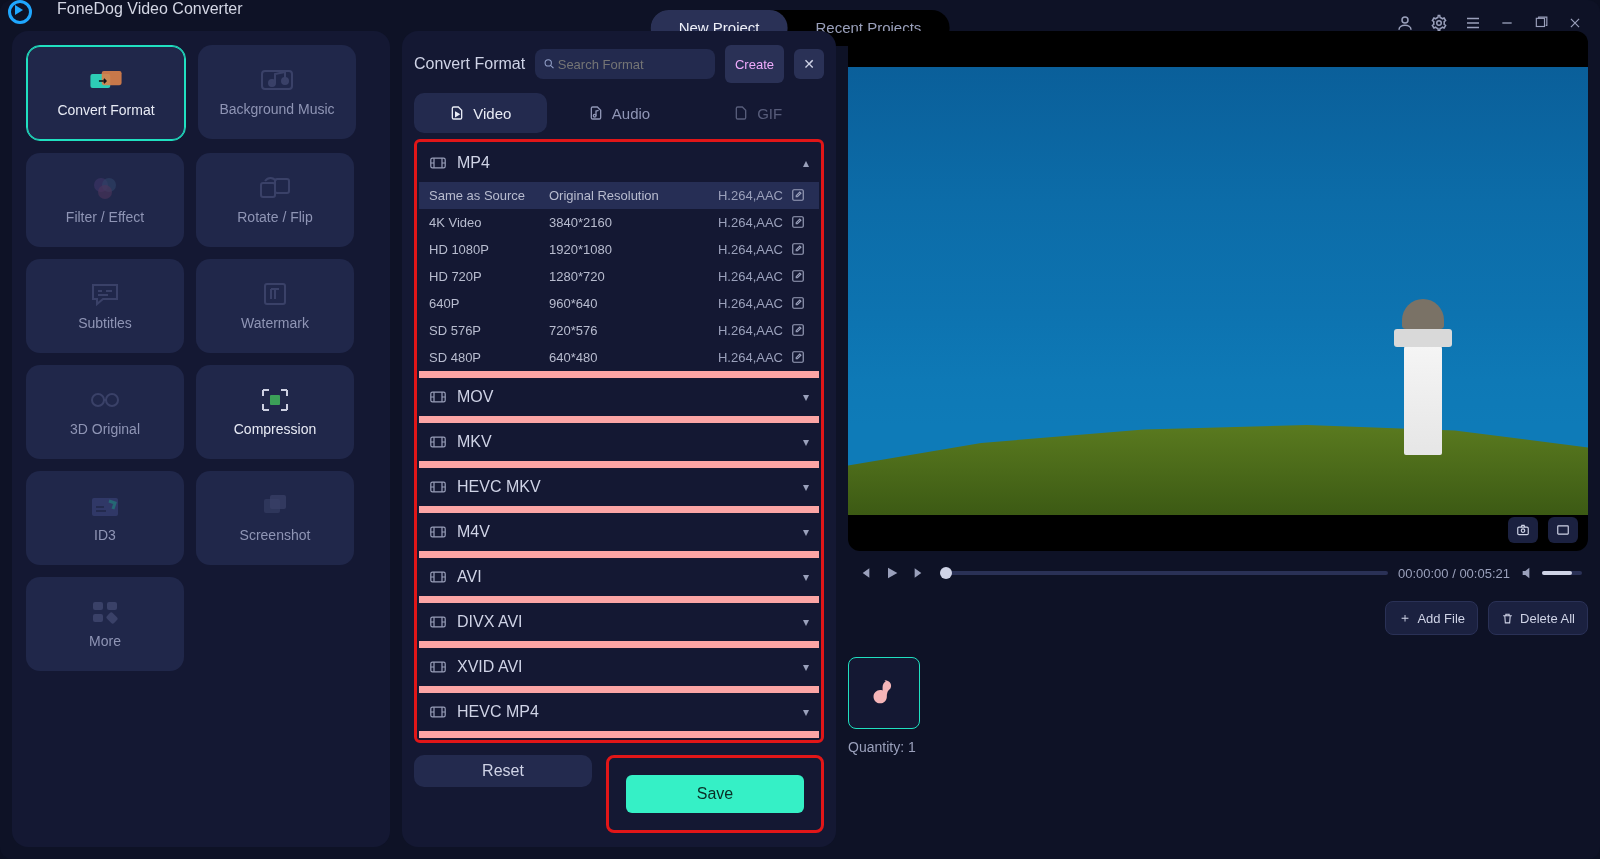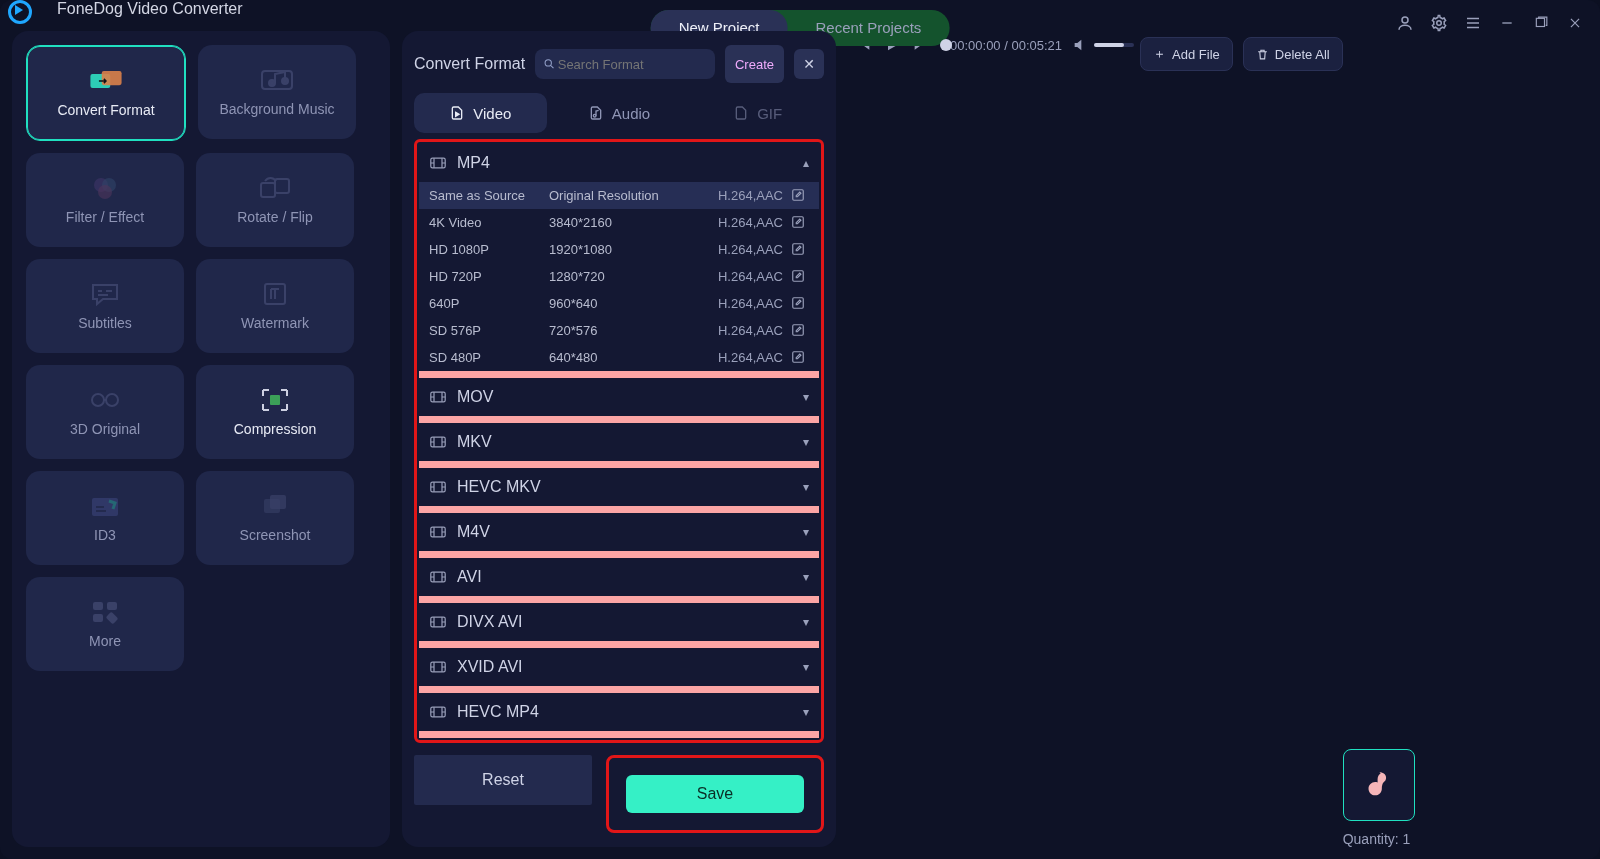--- a/index.html
+++ b/index.html
@@ -1,21 +1,21 @@
 <!DOCTYPE html>
 <html><head>
 <meta charset="utf-8">
 <style>
   html,body{margin:0;padding:0;width:1600px;height:859px;background:#0c1022;font-family:-apple-system,BlinkMacSystemFont,"Segoe UI",Arial,sans-serif;color:#b8bccf;overflow:hidden}
   .app{width:1600px;height:859px;background:#0e1226;border-radius:12px;position:relative;display:flex;flex-direction:column}
   .titlebar{height:54px;display:flex;padding:0 8px;gap:25px}
   .titlebar .logo{width:18px;height:18px;border-radius:50%;border:3px solid #1fa7ff;position:relative}
   .titlebar .logo::after{content:"";position:absolute;left:4px;top:2px;border-left:8px solid #1fa7ff;border-top:5px solid transparent;border-bottom:5px solid transparent}
   .titlebar .title{color:#d3d6e4;font-size:16px}
-  .centerTabs{position:absolute;left:50%;top:10px;transform:translateX(-50%);display:flex;align-items:center;background:#14532d;border-radius:22px;height:36px}
+  .centerTabs{position:absolute;left:50%;top:10px;transform:translateX(-50%);display:flex;align-items:center;background:#000000;border-radius:22px;height:36px}
   .centerTabs .tab{padding:0 28px;height:36px;line-height:36px;color:#9aa0bb;font-size:15px;border-radius:22px;cursor:pointer}
   .centerTabs .tab.active{background:#2a3156;color:#eef0f8}
   .winctrls{position:absolute;right:14px;top:12px;display:flex;gap:12px;align-items:center;color:#9aa0bb}
   .winctrls .ic{width:22px;height:22px;display:flex;align-items:center;justify-content:center;cursor:pointer}
   .body{flex:1;display:flex;gap:12px;padding:0 12px 12px 12px}
   .sidebar{width:350px;background:#141833;border-radius:16px;padding:14px;display:flex;flex-wrap:wrap;gap:12px;align-content:flex-start}
   .tool{width:158px;height:94px;background:#20274a;border-radius:14px;display:flex;flex-direction:column;align-items:center;justify-content:center;gap:8px;cursor:pointer;color:#8f95b5;font-size:14px}
   .tool.active{border:1px solid #20e0c0;box-shadow:0 0 0 1px #20e0c0 inset;color:#e8ebf5}
   .tool.bright{color:#e8ebf5}
   .tool .ticon{width:34px;height:26px;display:flex;align-items:center;justify-content:center;opacity:.9}
@@ -39,25 +39,25 @@
   .grpHead .arrow{margin-left:auto;font-size:12px;color:#9aa0bb}
   .grpHead .gi{width:18px;height:18px;display:flex;align-items:center;justify-content:center;color:#9aa0bb}
   .rows{}
   .row{display:flex;align-items:flex-start;padding:6px 10px;font-size:13px;color:#b8bccf;cursor:pointer}
   .row.sel{background:#262e55}
   .row .c1{width:120px}
   .row .c2{width:150px}
   .row .c3{flex:1;text-align:right;color:#9aa0bb}
   .row .edit{width:18px;margin-left:8px;color:#9aa0bb}
   .actions{display:flex;gap:14px;margin-top:12px}
-  .actions .btn{flex:1;height:50px;border-radius:2px;display:flex;align-items:center;justify-content:center;font-size:16px;cursor:pointer}
+  .actions .btn{flex:1;height:32px;border-radius:10px;display:flex;align-items:center;justify-content:center;font-size:16px;cursor:pointer}
   .actions .reset{background:#232a4e;color:#cfd3e6}
   .saveWrap{flex:1;border:3px solid #e11618;border-radius:8px;padding:17px}
   .actions .save{background:#35f0c6;color:#0a2d25;height:38px;border-radius:6px}
-  .right{flex:1;display:flex;flex-direction:row;}
+  .right{flex:1;display:flex;flex-direction:column;gap:8px}
   .preview{height:520px;background:#000;border-radius:12px;position:relative;overflow:hidden}
   .scene{position:absolute;left:0;right:0;top:36px;bottom:36px;background:linear-gradient(180deg,#0a5f9a 0%,#0c6ca8 30%,#0d73b0 55%,#0e79b6 70%,#0e7bb8 80%,#0e7bb8 82%);}
   .grass{position:absolute;left:0;right:0;bottom:0;height:90px;background:linear-gradient(180deg,#5a7a1f 0%,#3c5a14 100%);clip-path:polygon(0 45%,18% 20%,40% 5%,62% 0,82% 6%,100% 25%,100% 100%,0 100%)}
   .lighthouse{position:absolute;right:130px;bottom:60px;width:70px;height:160px}
   .lighthouse .tower{position:absolute;bottom:0;left:16px;width:38px;height:110px;background:linear-gradient(180deg,#f5f5f5,#e6e6e6);border-radius:4px 4px 2px 2px}
   .lighthouse .gallery{position:absolute;bottom:108px;left:6px;width:58px;height:18px;background:#d9d9d9;border-radius:3px}
   .lighthouse .dome{position:absolute;bottom:126px;left:14px;width:42px;height:30px;background:#7a7266;border-radius:22px 22px 4px 4px}
   .previewIcons{position:absolute;right:10px;bottom:8px;display:flex;gap:10px}
   .iconbox{width:30px;height:26px;background:#1b2140;border-radius:6px;display:flex;align-items:center;justify-content:center;color:#cfd3e6;cursor:pointer}
   .playbar{height:28px;display:flex;align-items:center;gap:10px;padding:0 6px;color:#9aa0bb;font-size:13px}

